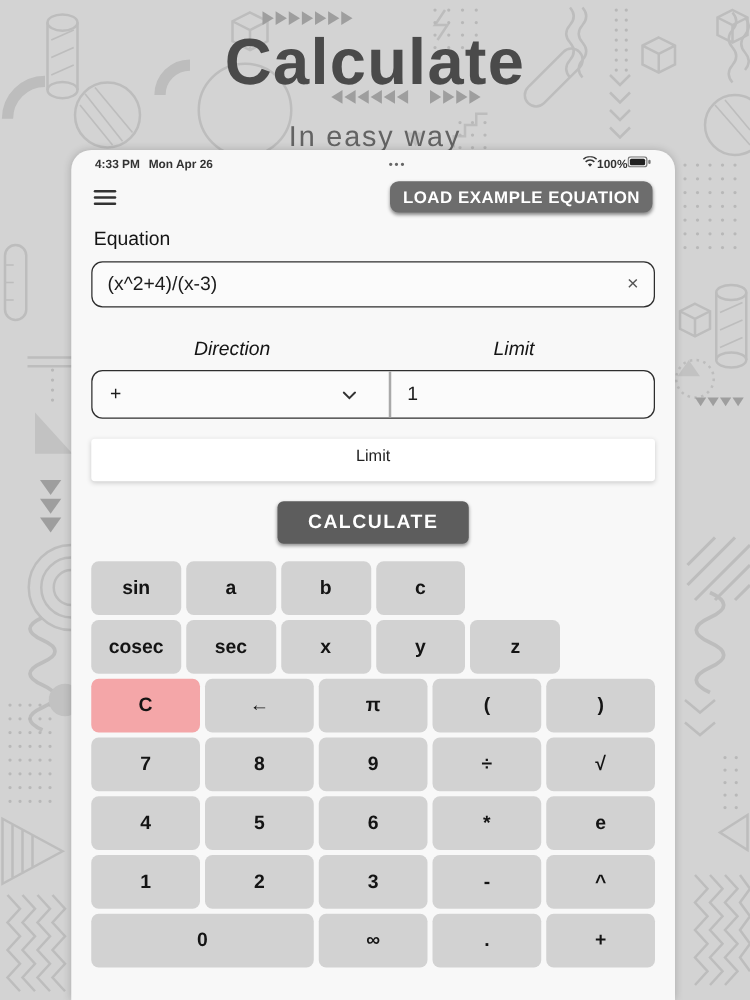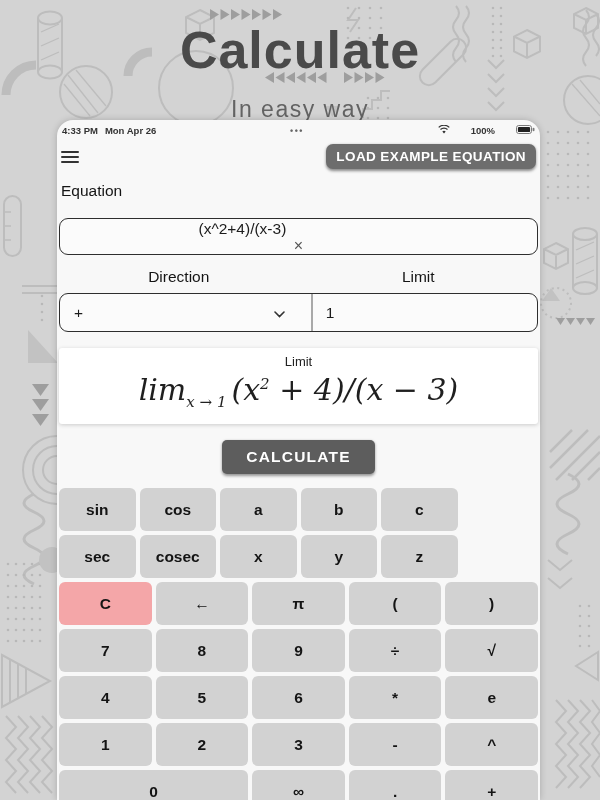--- a/index.html
+++ b/index.html
@@ -15,49 +15,49 @@
   
   .hero { position:absolute; top:24px; left:0; width:100%; text-align:center; z-index:1; }
   .hero-title { font-size:52px; font-weight:800; color:#4a4a4a; letter-spacing:1px; line-height:1.0; }
   .hero-sub { margin-top:20px; font-size:23px; color:#636363; letter-spacing:1.5px; }
 
   
   .panel {
     position:absolute; left:57px; top:120px; width:483px; height:680px;
     background:#f8f8f8; border-radius:16px 16px 0 0;
     box-shadow:0 0 7px rgba(0,0,0,0.20);
-    z-index:2; padding:4px 2px 0;
+    z-index:2; padding:4px 16px 0;
   }
   .statusbar { display:flex; justify-content:space-between; align-items:center;
     font-size:9.5px; color:#333; font-weight:600; padding:1px 3px; }
   .statusbar .left { display:flex; gap:7px; }
   .statusbar .dots { color:#666; letter-spacing:1.5px; font-size:9px; }
-  .statusbar .right { display:flex; align-items:center; gap:21px; }
+  .statusbar .right { display:flex; align-items:center; gap:0; }
 
   .topbar { display:flex; justify-content:space-between; align-items:center; margin-top:7px; padding:0 2px; }
   .hamburger { width:18px; cursor:pointer; }
   .hamburger span { display:block; height:2px; background:#333; margin:3px 0; border-radius:1px; }
   .load-btn {
     background:#6d6d6d; color:#fff; border:none; border-radius:7px;
     font-family:inherit; font-size:13.5px; font-weight:700; letter-spacing:.4px;
     padding:5px 10px; box-shadow:0 1.5px 3px rgba(0,0,0,.45); cursor:pointer;
   }
 
-  .eq-label { font-size:15.5px; margin:13px 0 18px 2px; color:#141414; }
+  .eq-label { font-size:15.5px; margin:13px 0 8px 2px; color:#141414; }
   .input-shell {
     height:37px; border:1.4px solid #2e2e2e; border-radius:9px; background:#fbfbfb;
-    display:flex; align-items:center; padding:0 12px;flex-direction:column;
+    display:flex; align-items:center; padding:0 12px;
   }
   .input-shell input {
     flex:1; border:none; outline:none; background:transparent;
     font-family:inherit; font-size:15.5px; color:#1c1c1c;
   }
   .clear-x { font-size:16px; color:#555; cursor:pointer; line-height:1; }
 
-  .dl-labels { display:flex; margin-top:13px; font-size:15.5px; color:#141414; }
+  .dl-labels { display:flex; margin-top:25px; font-size:15.5px; color:#141414;font-style:italic; }
   .dl-labels div { flex:1; text-align:center; }
 
   .combo {
     margin-top:7px; height:39px; border:1.4px solid #2e2e2e; border-radius:9px;
     background:#fbfbfb; display:flex; align-items:stretch; overflow:hidden;
   }
   .combo .dir { flex:1; display:flex; align-items:center; justify-content:space-between;
     padding:0 26px 0 14px; cursor:pointer; }
   .combo .sep { width:1.5px; background:#a9a9a9; }
   .combo .lim { flex:1; display:flex; align-items:center; padding-left:13px; }
@@ -243,38 +243,34 @@
           </svg></span>
     </div>
     <div class="sep"></div>
     <div class="lim">
       <input readonly="" value="1" style="">
     </div>
   </div>
 
   <div class="limit-card">
     <div class="cap">Limit</div>
-    <div class="math">
-      <span>lim</span><sub>x → 1</sub><span>(x</span><sup>2</sup><span> + 4)/(x − 3)</span>
-    </div>
   </div>
 
   <button class="calc-btn">CALCULATE</button>
 
   <div class="keypad">
     <div class="krow c6">
       <button class="key">sin</button>
-      <button class="key">cos</button>
       <button class="key">a</button>
       <button class="key">b</button>
       <button class="key">c</button>
     </div>
     <div class="krow c6">
+      <button class="key">cosec</button>
       <button class="key">sec</button>
-      <button class="key">cosec</button>
       <button class="key">x</button>
       <button class="key">y</button>
       <button class="key">z</button>
     </div>
     <div class="krow c5">
       <button class="key clear">C</button>
       <button class="key">←</button>
       <button class="key">π</button>
       <button class="key">(</button>
       <button class="key">)</button>

